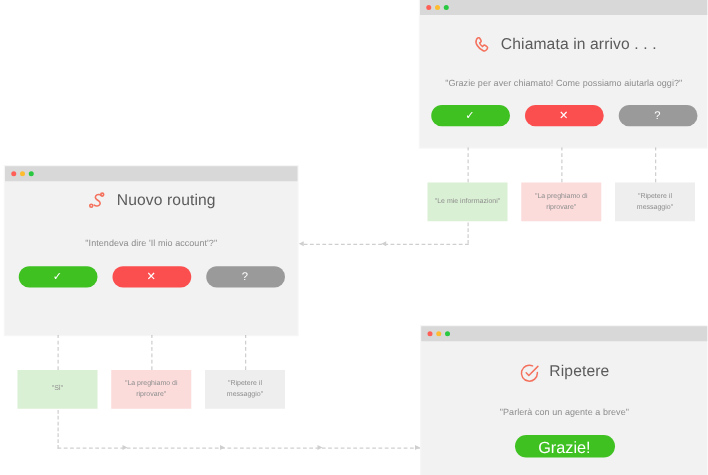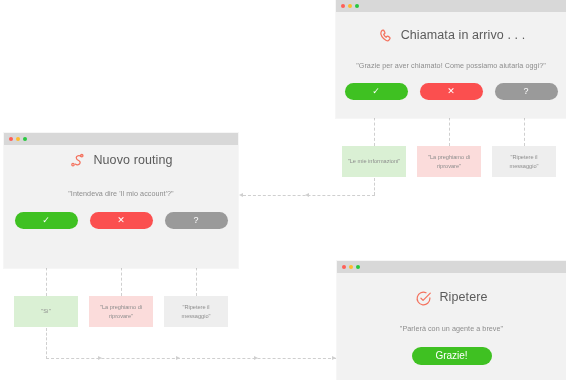--- a/index.html
+++ b/index.html
@@ -175,19 +175,19 @@
           <svg width="17" height="17" viewBox="0 0 24 24" fill="none" stroke="#f4715d" stroke-width="1.7" stroke-linecap="round" stroke-linejoin="round">
             <path d="M21 11.2V12a9 9 0 1 1-5.4-8.2"></path>
             <path d="M8.4 11.6l3 3L21.6 4.4"></path>
           </svg>
         </span>
         <span class="title">Ripetere</span>
       </div>
       <div class="subtitle" style="margin-top:13px;">"Parlerà con un agente a breve"</div>
       <div class="btnrow" style="margin-top:14px;">
         <button class="pill ok" style="width:80px;height:18px;border-radius:9px;">
-          <span style="font-size:10px;">Grazie!</span>
+          <span style="font-size:13px;">Grazie!</span>
         </button>
       </div>
     </div>
   </div>
 
 </div>
 
 </body></html>

